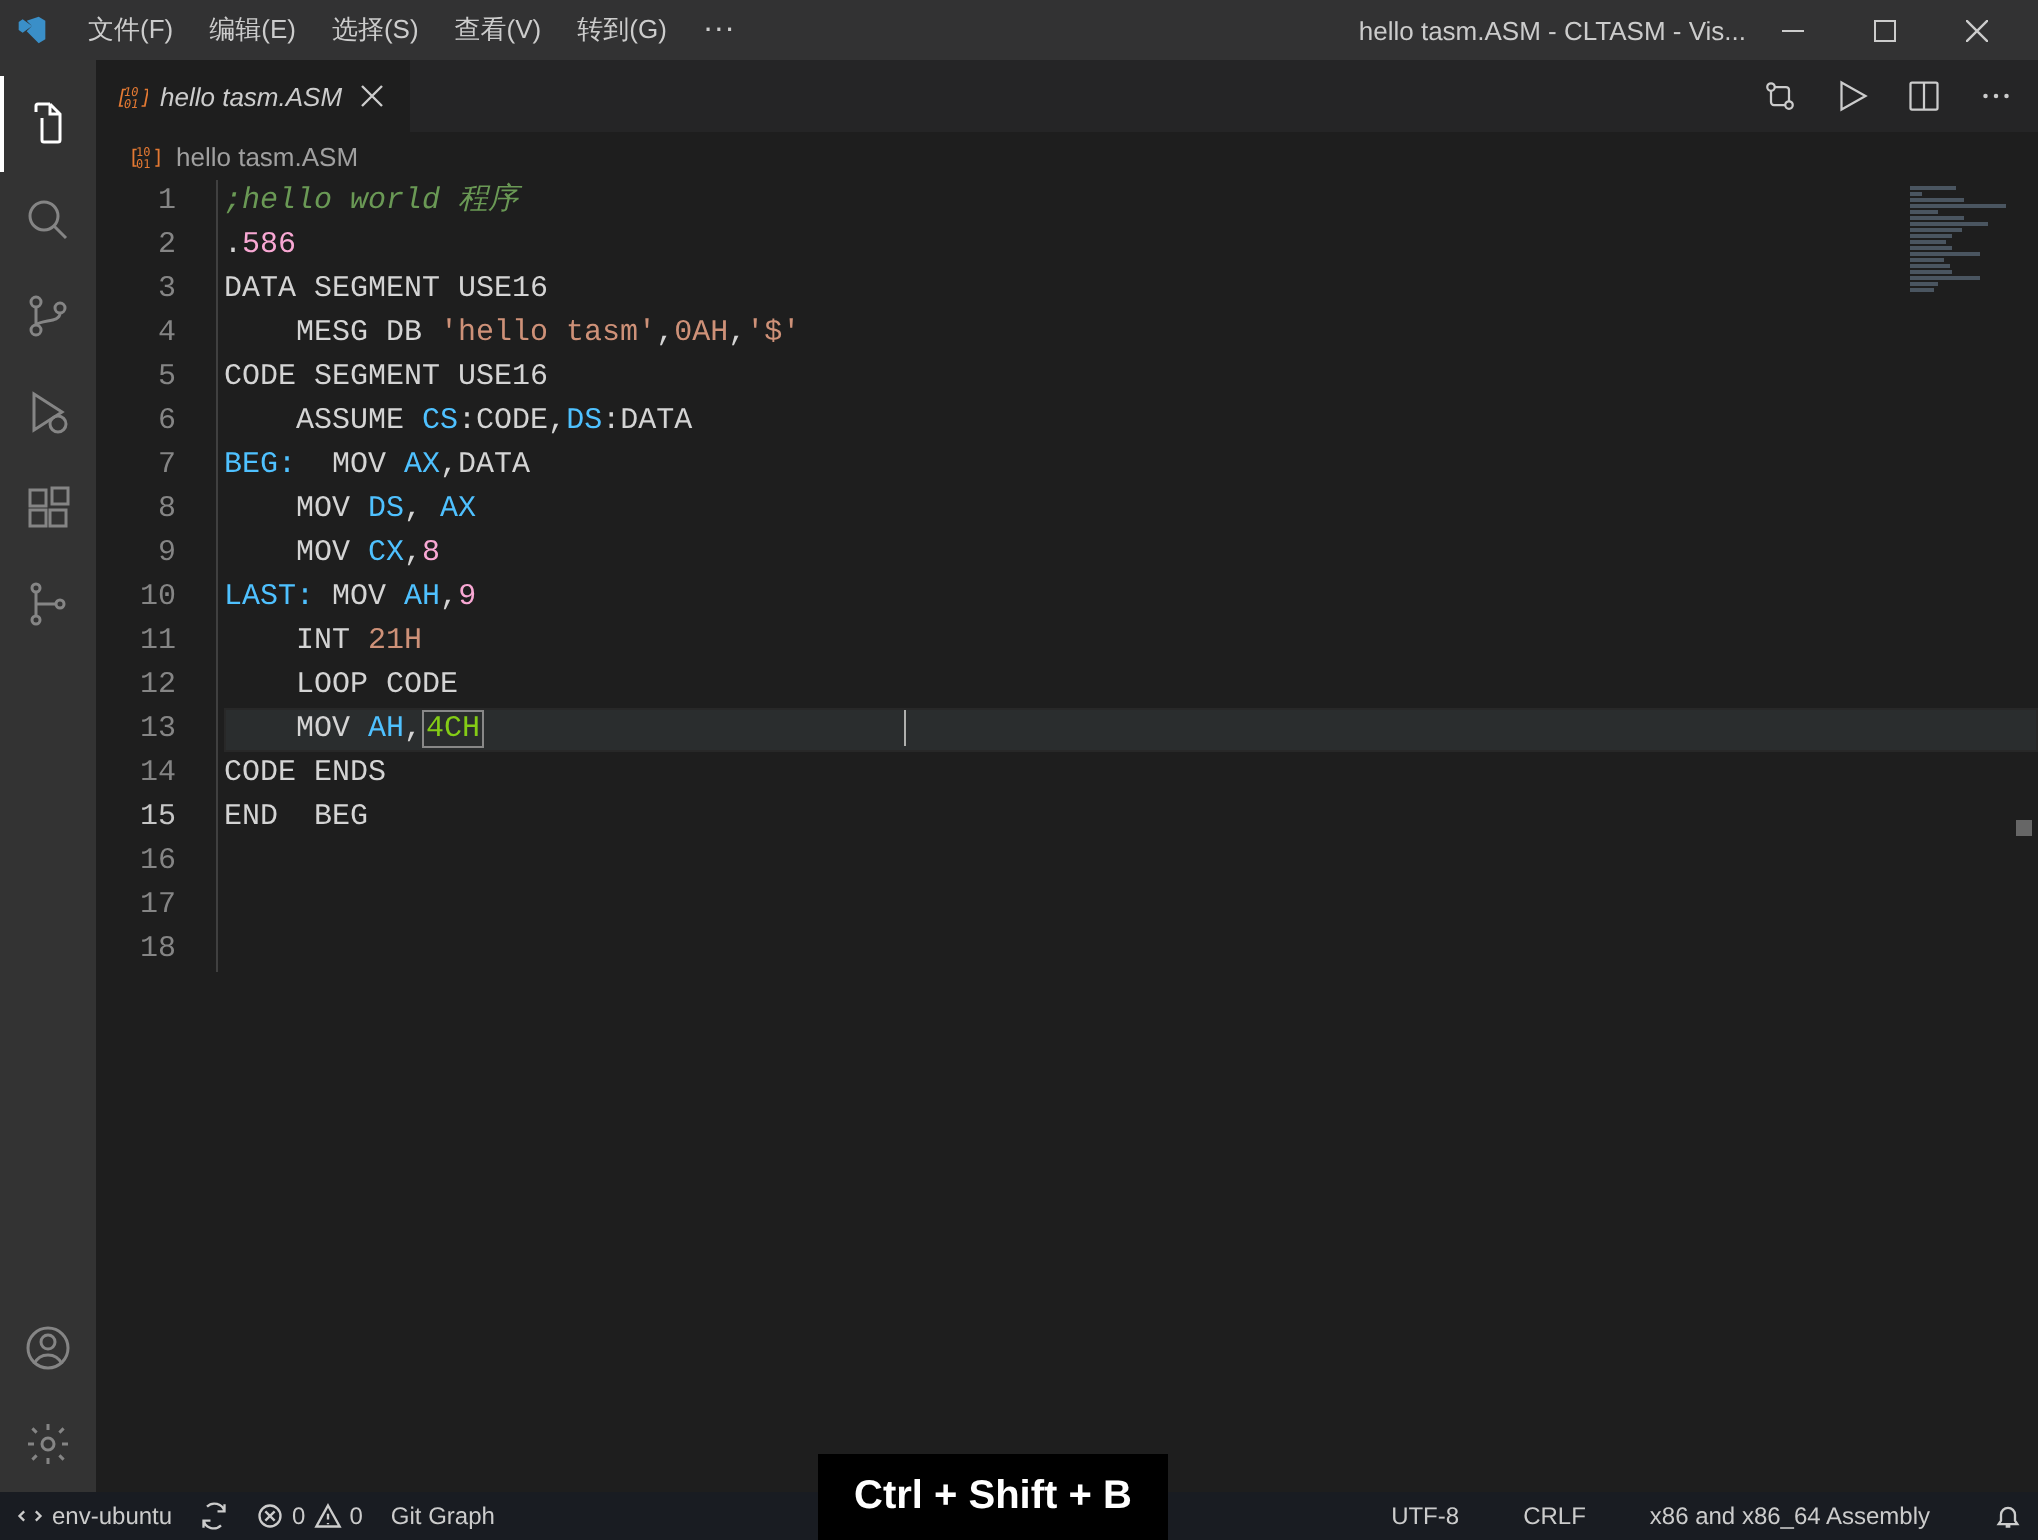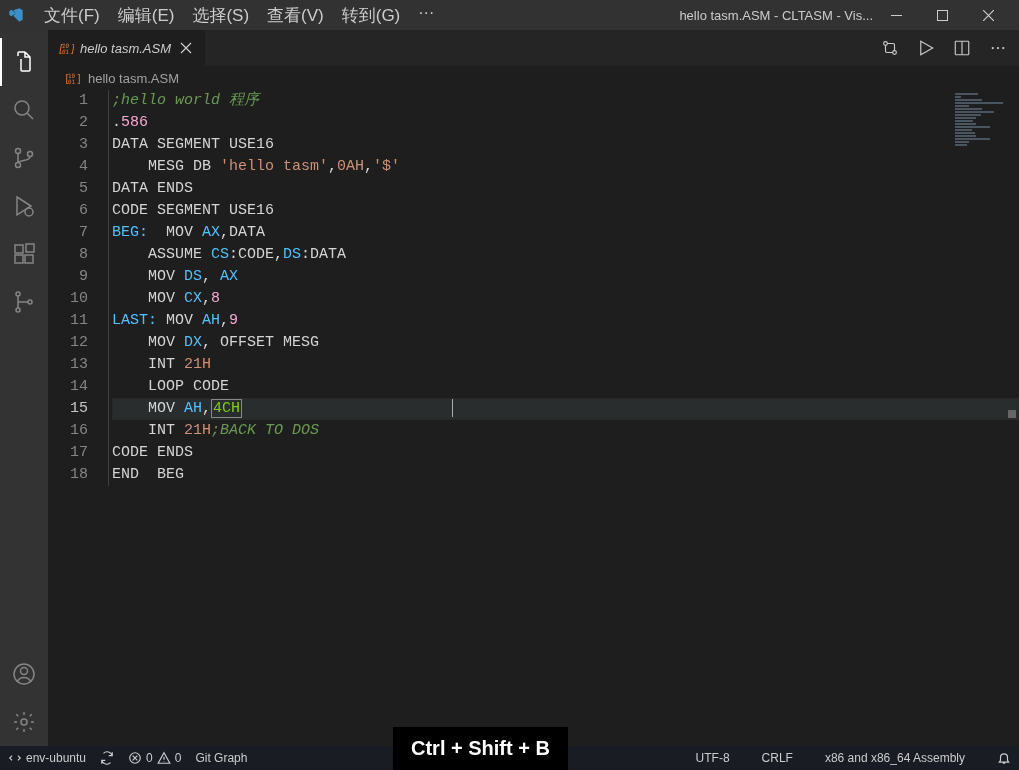--- a/index.html
+++ b/index.html
@@ -21,21 +21,21 @@
       padding: 0 8px;
     }
     .vscode-icon {
       width: 16px; height: 16px;
       margin-right: 12px;
       display: flex; align-items: center; justify-content: center;
     }
     .menu-items { display: flex; gap: 2px; }
     .menu-item {
       padding: 2px 8px;
-      font-size: 17px;
+      font-size: 13px;
       color: #cccccc;
       cursor: pointer;
       border-radius: 4px;
       text-align: center;
     }
     .menu-ellipsis { padding: 2px 8px; cursor: pointer; }
     .title-text {
       flex: 1;
       text-align: right;
       font-size: 13px;
@@ -183,21 +183,21 @@
       font-size: 12px;
       color: #cccccc;
       padding: 0 8px;
       gap: 14px;
     }
     .status-item { display: flex; align-items: center; gap: 4px; cursor: pointer; }
     .status-right { margin-left: auto; display: flex; gap: 32px; }
     
     .shortcut-tooltip {
       position: absolute;
-      left: 393px;
+      left: 409px;
       bottom: 0;
       background: #000;
       color: #fff;
       font-size: 20px;
       font-weight: bold;
       padding: 10px 18px;
       z-index: 100;
     }
     svg { display: block; }
   </style>
@@ -375,32 +375,29 @@
       <div class="num">17</div>
       <div class="num">18</div>
     </div>
   <div class="code-area">
     <div class="ruler"></div>
     <div class="code-lines" id="code-lines">
         <div class="line"><span class="tk-comment">;hello world 程序</span></div>
         <div class="line"><span class="tk-kw">.</span><span class="tk-num">586</span></div>
         <div class="line" style="margin-left: -4px; padding-left: 4px;"><span class="tk-kw">DATA SEGMENT USE16</span></div>
         <div class="line"><span class="tk-kw">    MESG DB </span><span class="tk-str">'hello tasm'</span><span class="tk-kw">,</span><span class="tk-str">0AH</span><span class="tk-kw">,</span><span class="tk-str">'$'</span></div>
-        <div class="line" style="margin-left: -4px; padding-left: 4px;"><span class="tk-kw">DATA ENDS</span></div>
         <div class="line" style="margin-left: -4px; padding-left: 4px;"><span class="tk-kw">CODE SEGMENT USE16</span></div>
+        <div class="line"><span class="tk-kw">    ASSUME </span><span class="tk-reg">CS</span><span class="tk-kw">:CODE,</span><span class="tk-reg">DS</span><span class="tk-kw">:DATA</span></div>
         <div class="line" style="margin-left: -4px; padding-left: 4px;"><span class="tk-label">BEG:</span><span class="tk-kw">  MOV </span><span class="tk-reg">AX</span><span class="tk-kw">,DATA</span></div>
-        <div class="line"><span class="tk-kw">    ASSUME </span><span class="tk-reg">CS</span><span class="tk-kw">:CODE,</span><span class="tk-reg">DS</span><span class="tk-kw">:DATA</span></div>
         <div class="line"><span class="tk-kw">    MOV </span><span class="tk-reg">DS</span><span class="tk-kw">, </span><span class="tk-reg">AX</span></div>
         <div class="line"><span class="tk-kw">    MOV </span><span class="tk-reg">CX</span><span class="tk-kw">,</span><span class="tk-num">8</span></div>
         <div class="line" style="margin-left: -4px; padding-left: 4px;"><span class="tk-label">LAST:</span><span class="tk-kw"> MOV </span><span class="tk-reg">AH</span><span class="tk-kw">,</span><span class="tk-num">9</span></div>
-        <div class="line"><span class="tk-kw">    MOV </span><span class="tk-reg">DX</span><span class="tk-kw">, OFFSET MESG</span></div>
         <div class="line"><span class="tk-kw">    INT </span><span class="tk-str">21H</span></div>
         <div class="line"><span class="tk-kw">    LOOP CODE</span></div>
         <div class="line current"><span class="tk-kw">    MOV </span><span class="tk-reg">AH</span><span class="tk-kw">,</span><span class="tk-sel">4CH</span><span class="cursor"></span></div>
-        <div class="line"><span class="tk-kw">    INT </span><span class="tk-str">21H</span><span class="tk-comment">;BACK TO DOS</span></div>
         <div class="line" style="margin-left: -4px; padding-left: 4px;"><span class="tk-kw">CODE ENDS</span></div>
         <div class="line" style="margin-left: -4px; padding-left: 4px;"><span class="tk-kw">END  BEG</span></div>
       </div>
     <div class="minimap">
       <div class="minimap-content" id="minimap">
           <div class="mini-line" style="width: 22.5px;"></div>
           <div class="mini-line" style="width: 6px;"></div>
           <div class="mini-line" style="width: 27px;"></div>
           <div class="mini-line" style="width: 48px;"></div>
           <div class="mini-line" style="width: 13.5px;"></div>

